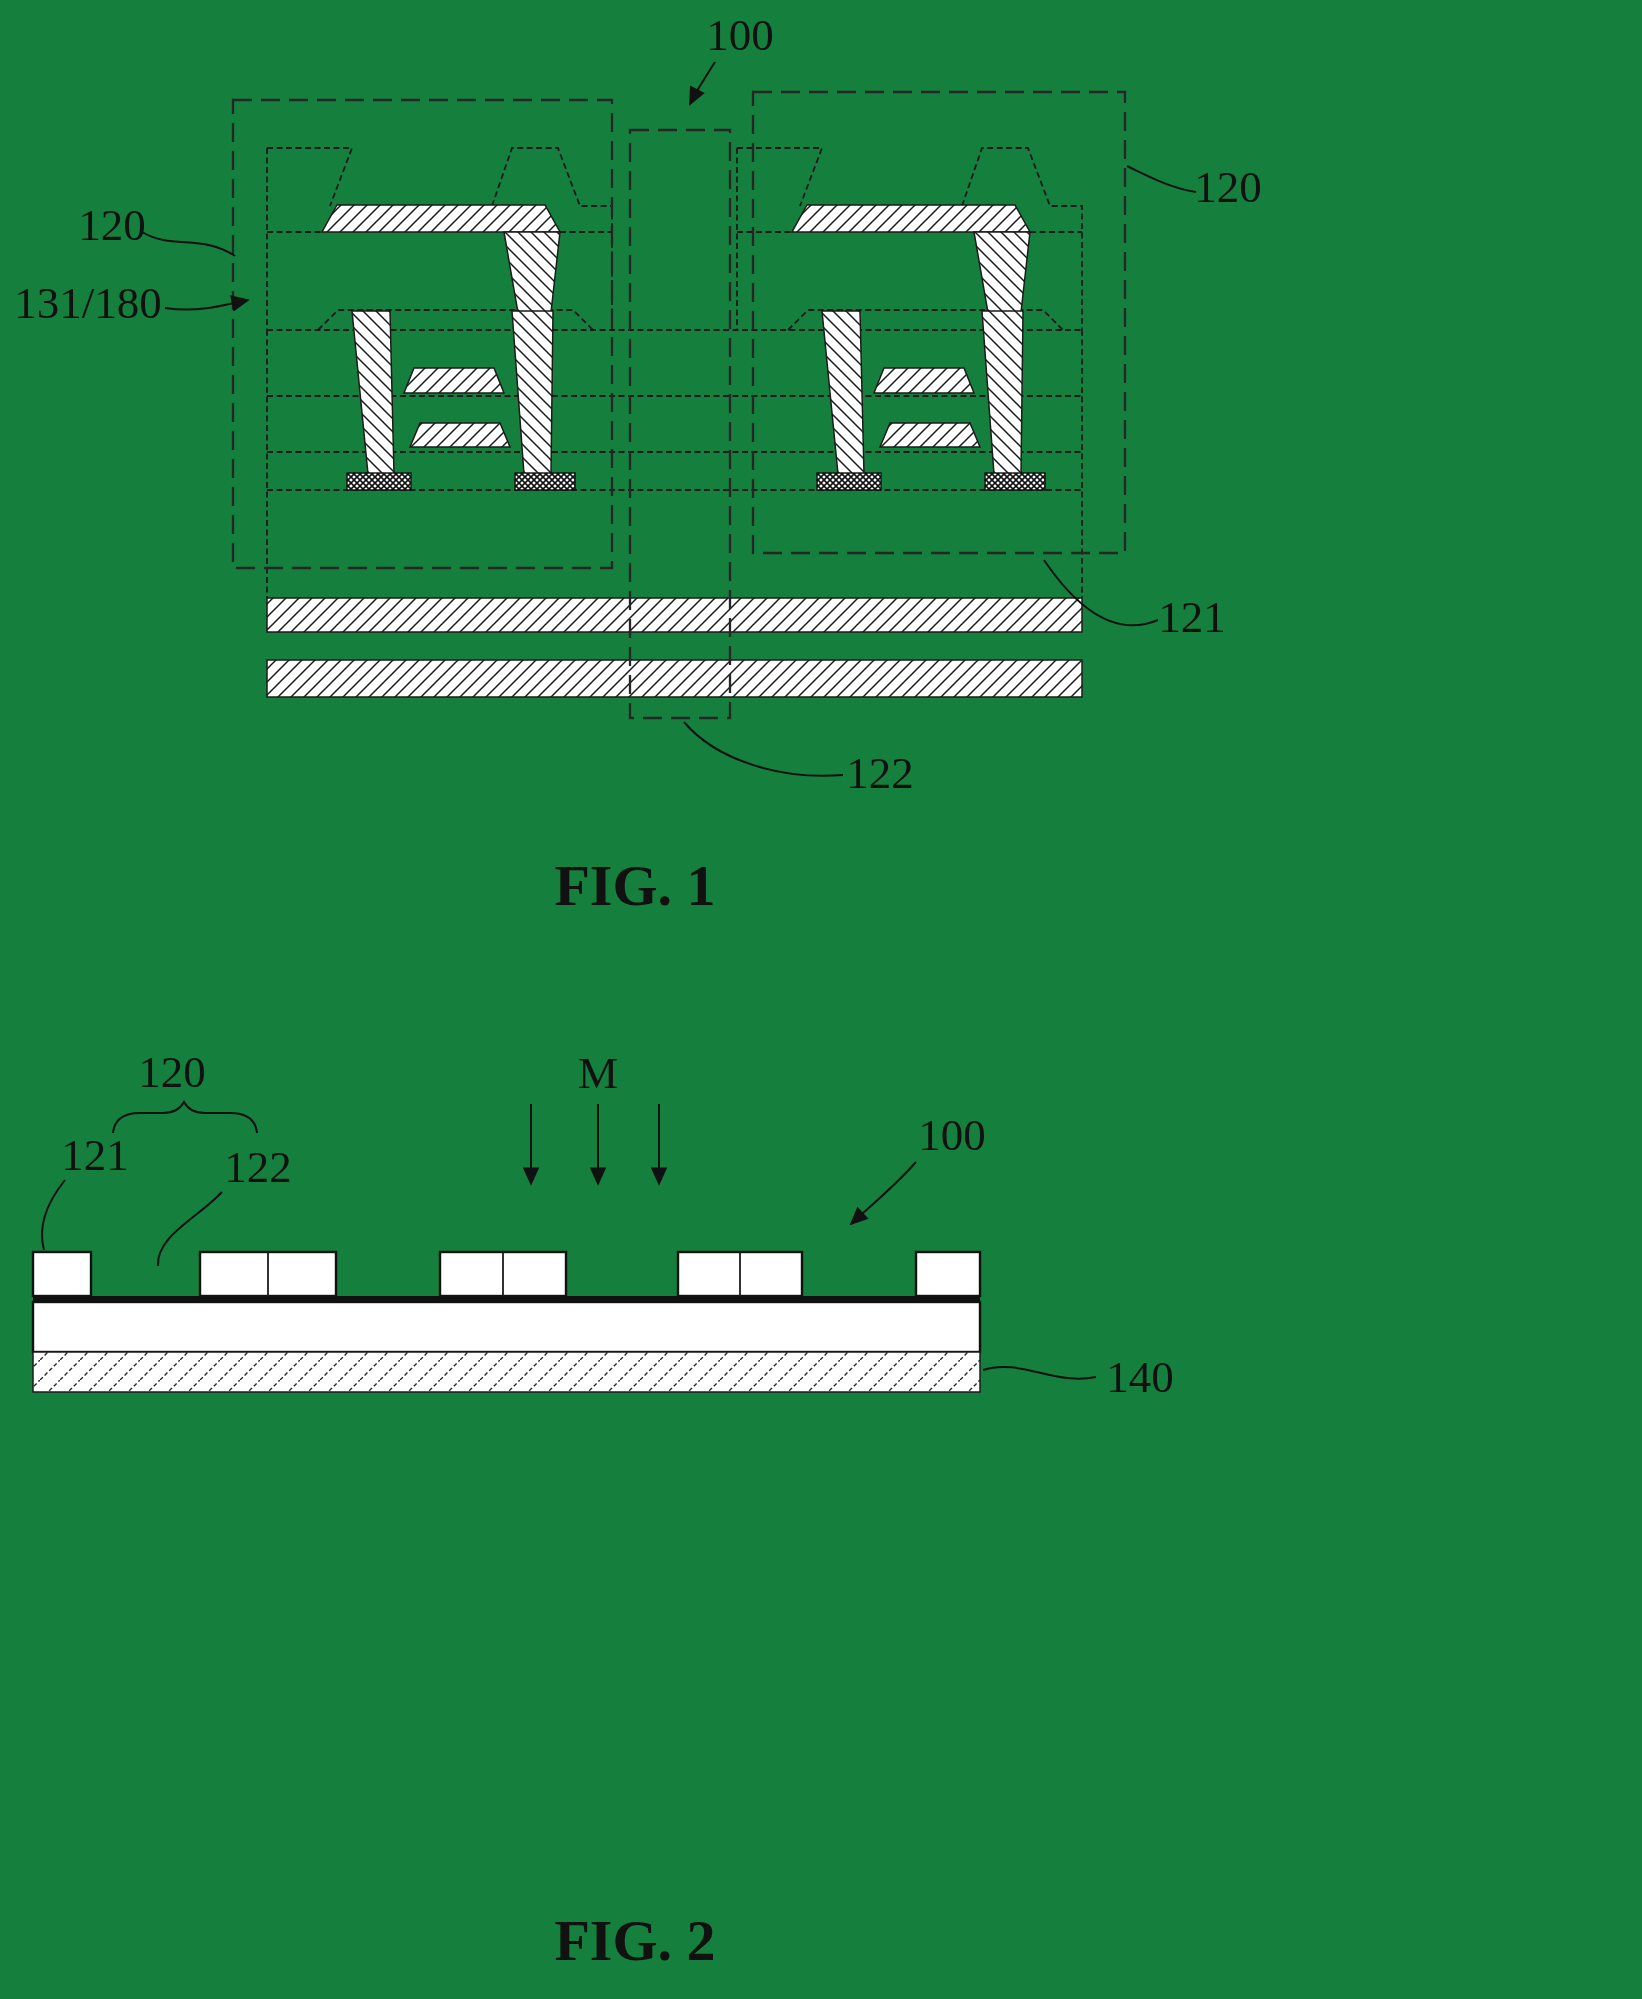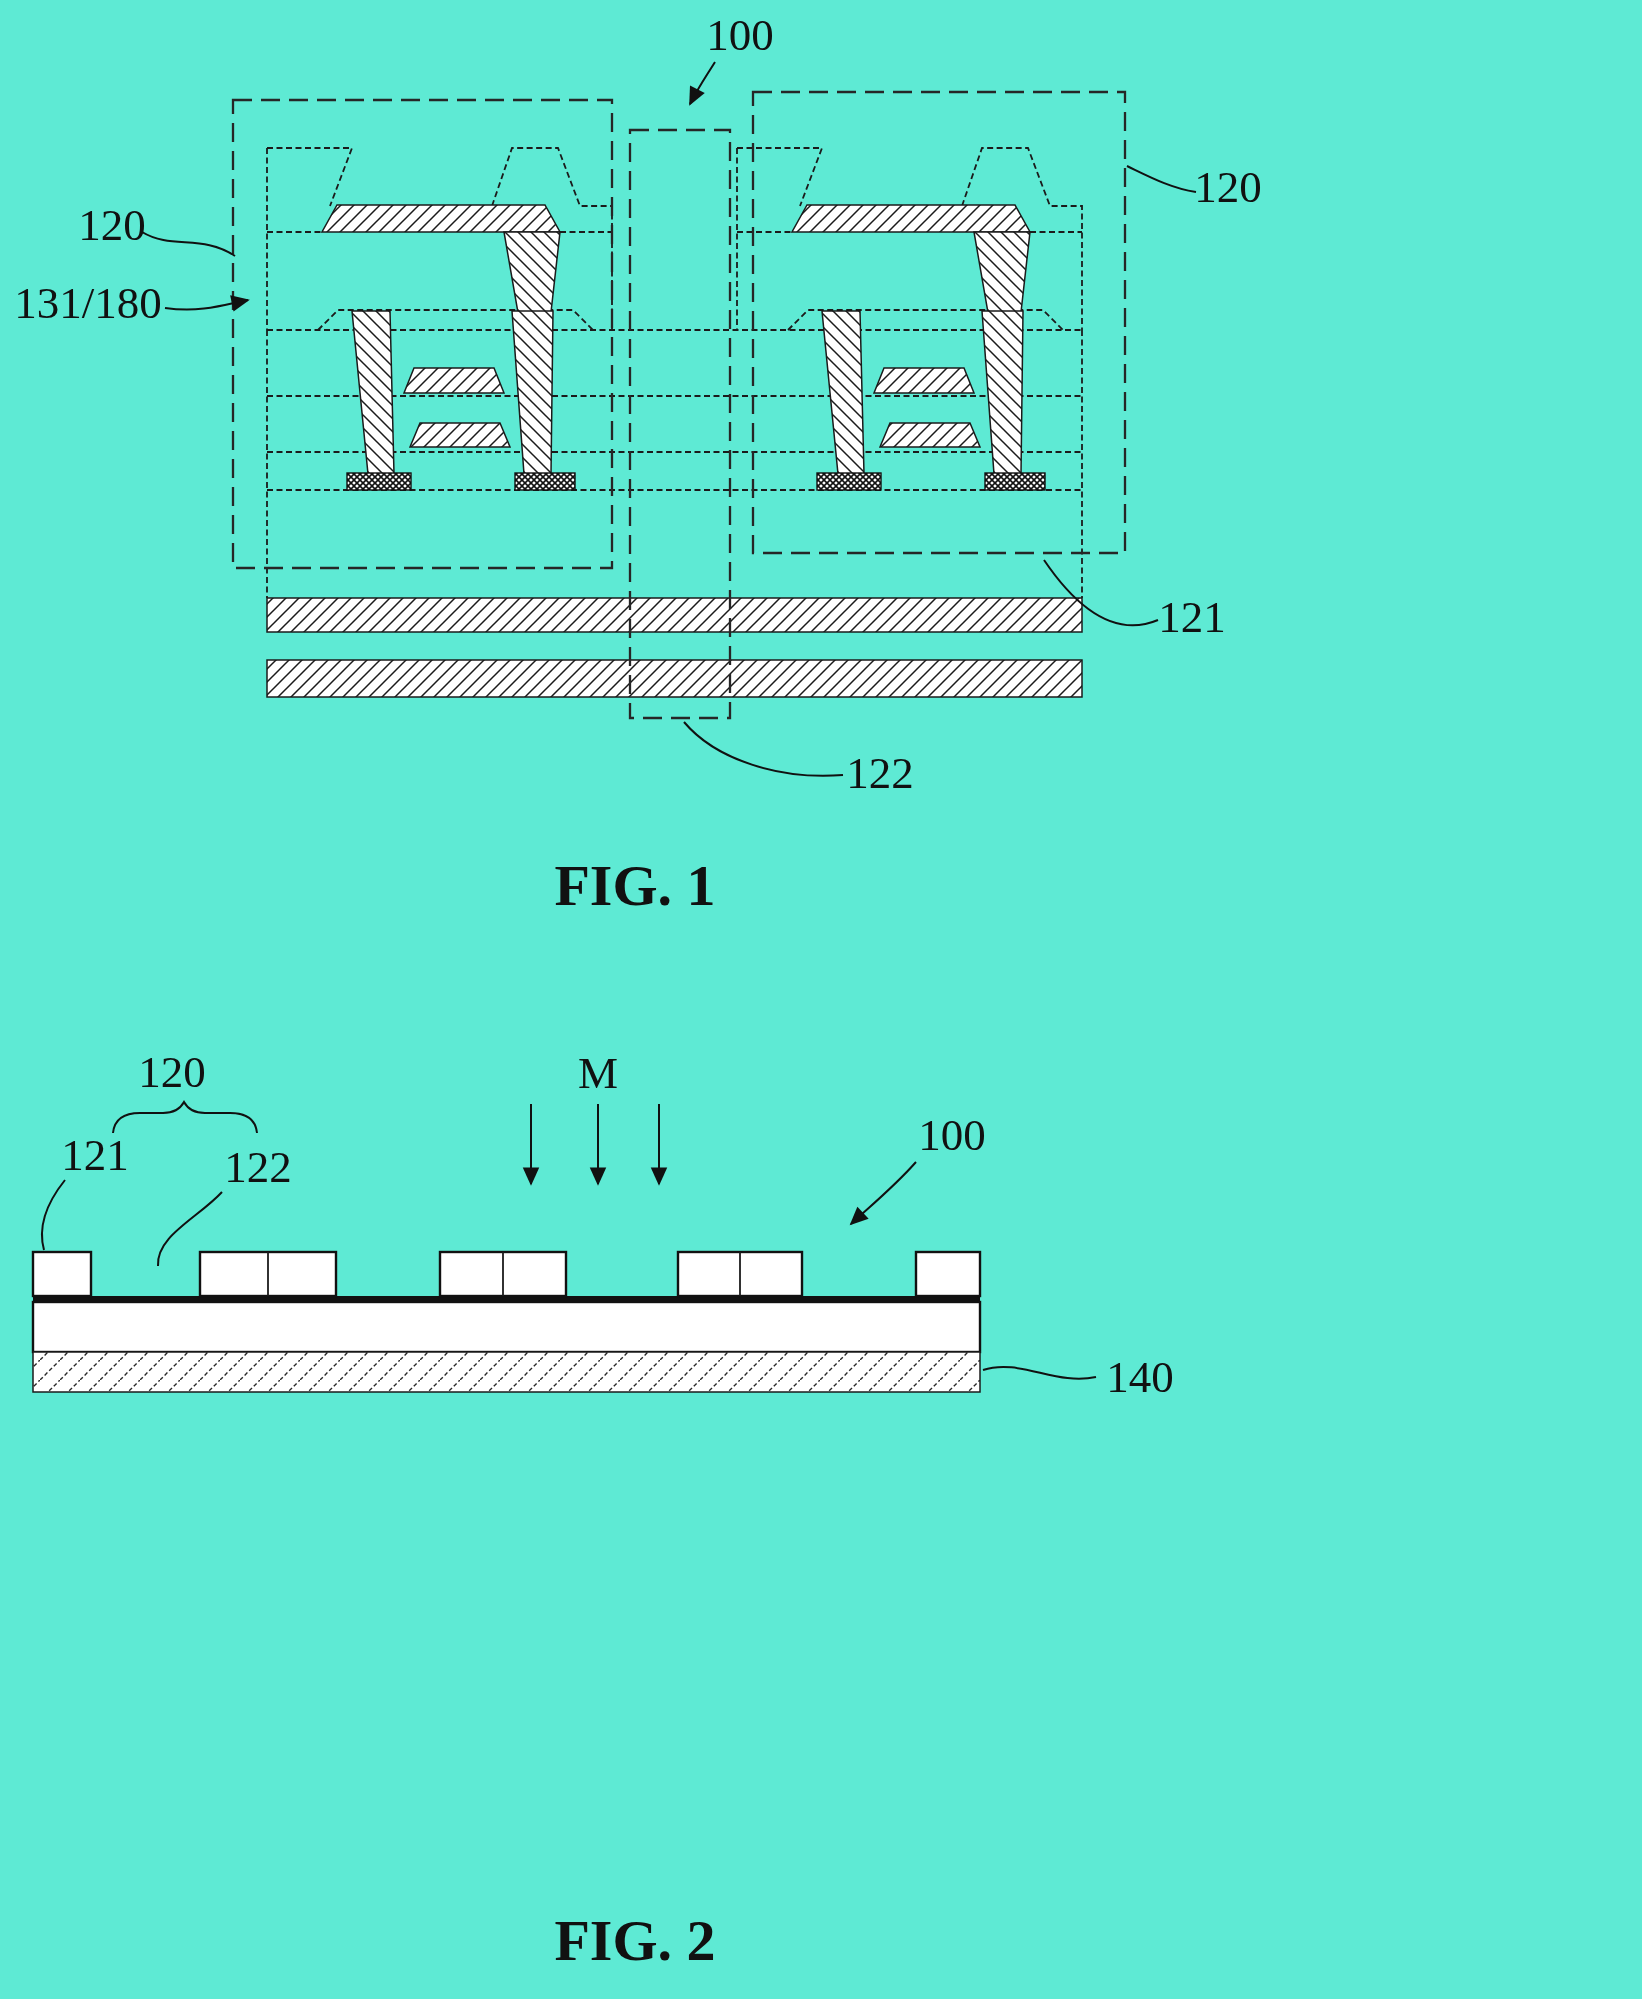--- a/index.html
+++ b/index.html
@@ -1,16 +1,16 @@
 <!DOCTYPE html>
 <html><head>
 <meta charset="utf-8">
 <style>
   html,body{margin:0;padding:0;background:#ffffff;}
-  .page{position:relative;width:1642px;height:1999px;background:#5eead4;overflow:hidden;text-align:center;}
+  .page{position:relative;width:1642px;height:1999px;background:#15803d;overflow:hidden;text-align:center;}
   svg{display:block;}
   
   .ln{fill:none;stroke:#1b1b1b;stroke-width:1.8;}
   .fine{stroke-dasharray:6 3.5;}
   .hs{stroke:#1b1b1b;stroke-width:1.5;}
   .pad{fill:url(#dense);stroke:#111;stroke-width:1.4;}
   .dashbox{fill:none;stroke:#262626;stroke-width:2.3;stroke-dasharray:19 9;}
   .leader{fill:none;stroke:#111;stroke-width:2;}
   .blk{fill:#fff;stroke:#111;stroke-width:2.4;}
   .lbl{font-family:"Liberation Serif","DejaVu Serif",serif;font-size:45px;fill:#111;}

